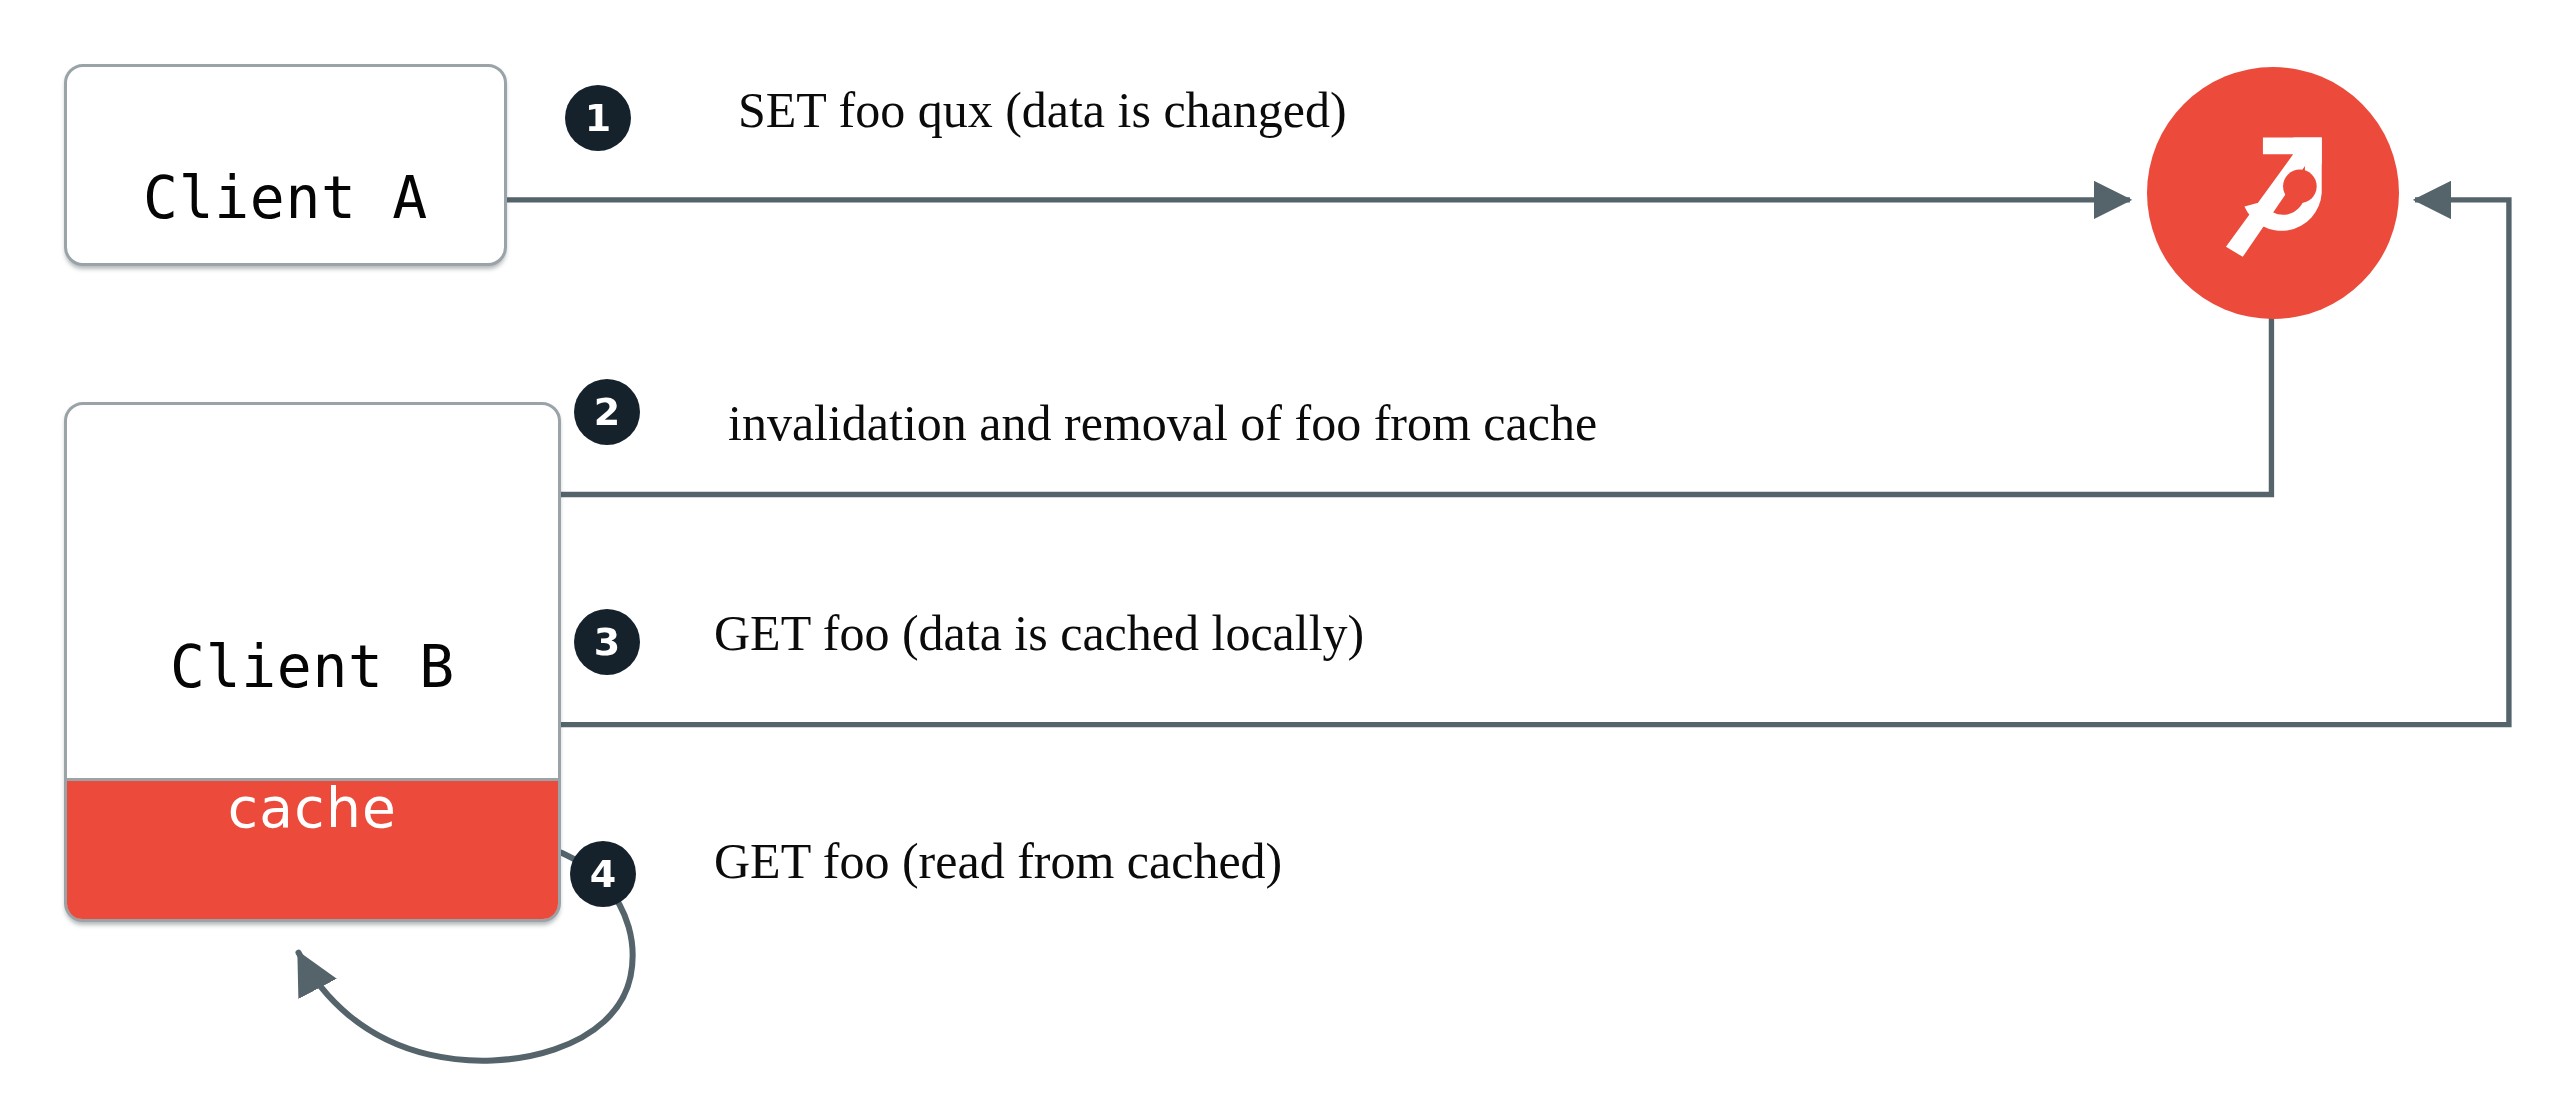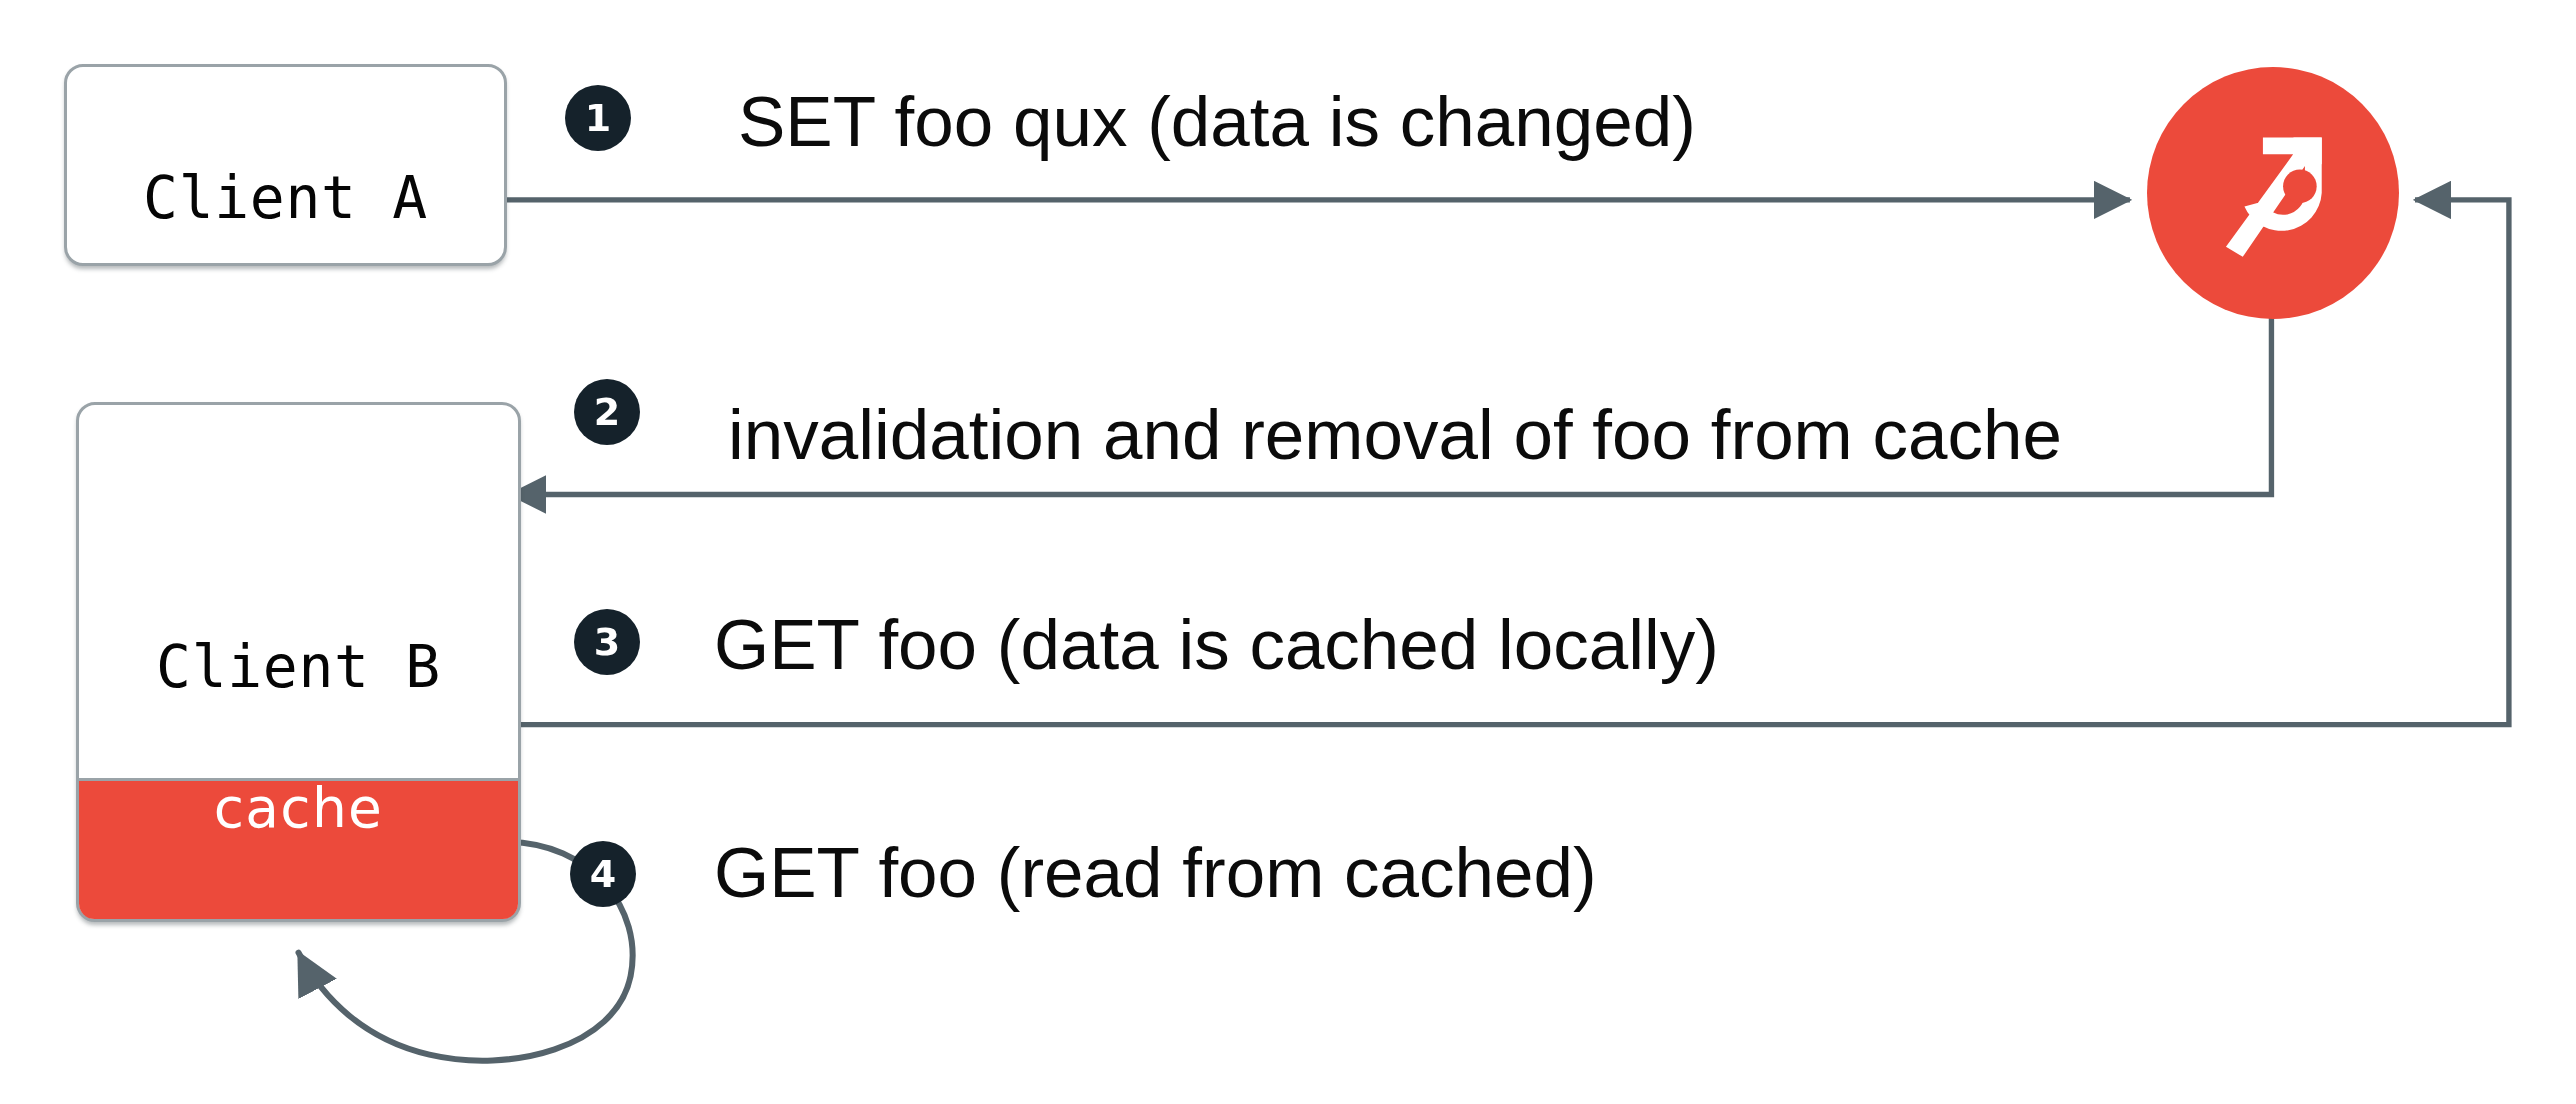--- a/index.html
+++ b/index.html
@@ -46,21 +46,21 @@
     font-family: "DejaVu Sans Mono", monospace;
     font-size: 58px;
     letter-spacing: 0.7px;
     color: #050505;
     white-space: nowrap;
   }
 
   #client-a-box { left: 64px; top: 64px; width: 443px; height: 202px; }
   #client-a-label { top: 97px; }
 
-  #client-b-box { left: 76px; top: 402px; width: 445px; height: 520px; }
+  #client-b-box { left: 64px; top: 402px; width: 497px; height: 520px; }
   #client-b-label { top: 228px; }
 
   .cache-band {
     position: absolute;
     left: 0;
     bottom: 0;
     width: 100%;
     height: 141px;
     background: #EC4A3B;
     border-bottom-left-radius: 15.4px;
@@ -107,22 +107,22 @@
     font-family: "DejaVu Sans", sans-serif;
     font-size: 38px;
     font-weight: bold;
     line-height: 1;
     z-index: 6;
   }
 
   
   .step-caption {
     position: absolute;
-    font-family: Liberation Sans, sans-serif;
-    font-size: 71px;
+    font-family: Liberation Serif, serif;
+    font-size: 50px;
     color: #0b0b0b;
     white-space: nowrap;
     letter-spacing: 0px;
     z-index: 5;
     text-align: right;
   }
 
   #badge-1 { left: 565px; top: 85px; }
   #caption-1 { left: 738px; top: 81px; }
 

